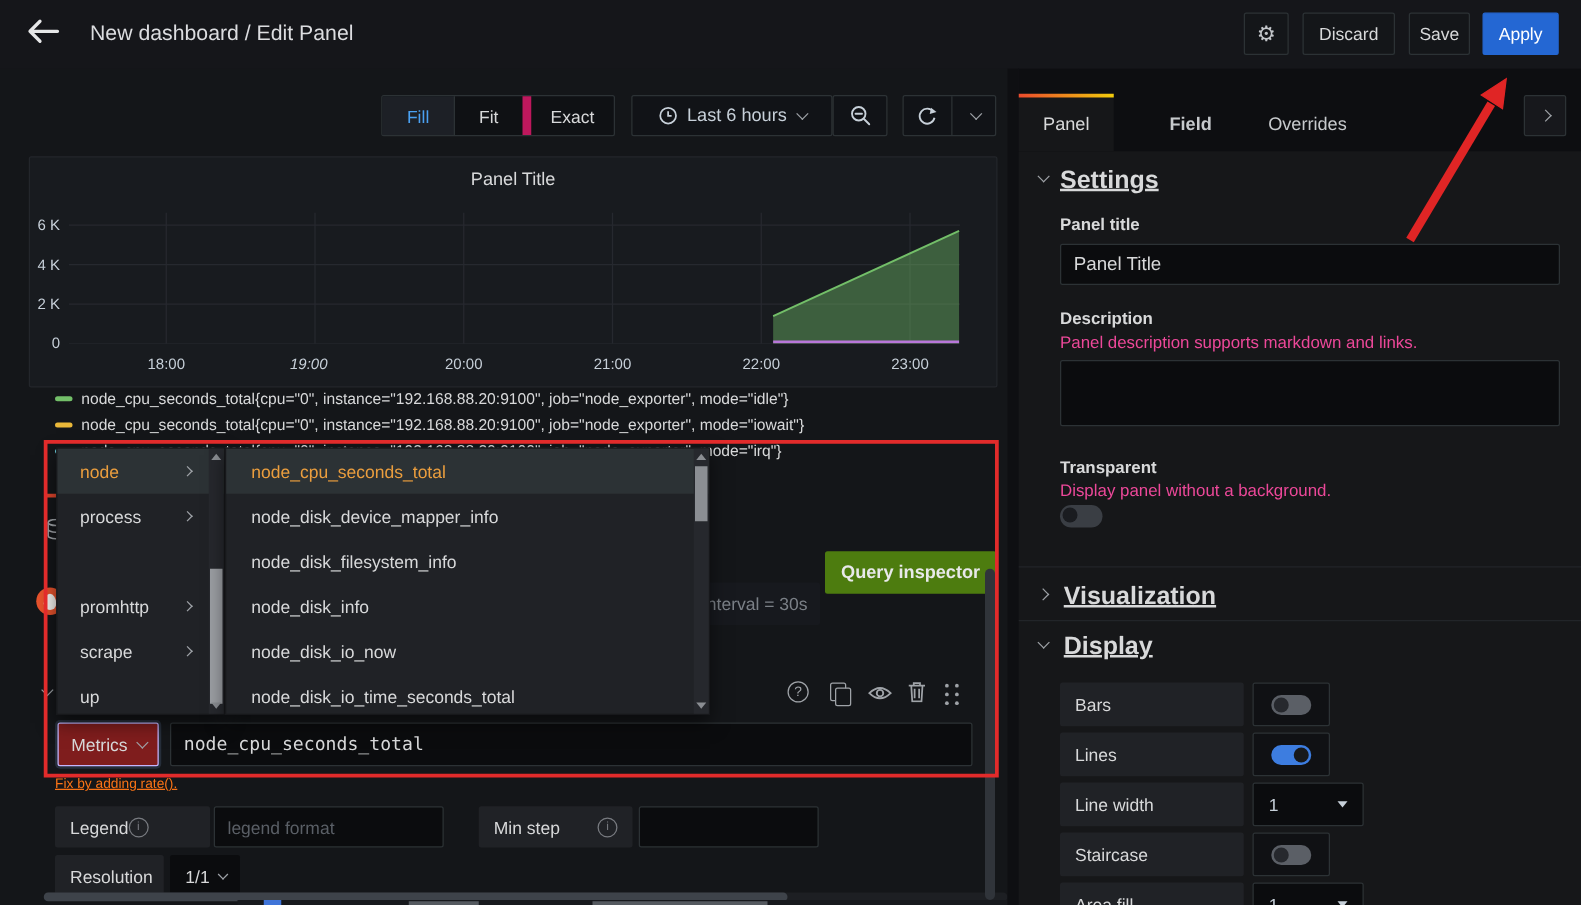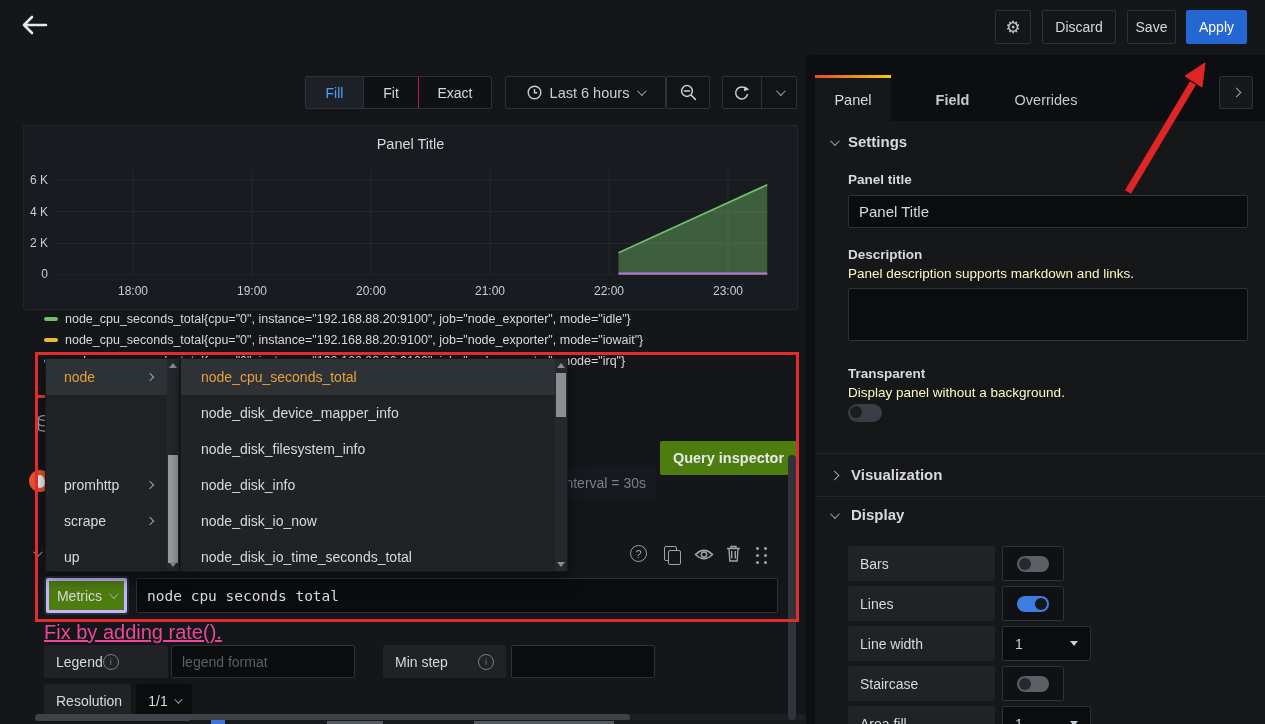--- a/index.html
+++ b/index.html
@@ -35,51 +35,52 @@
   .dd{background:#202226;box-shadow:0 6px 14px rgba(0,0,0,.5);z-index:5;border:1px solid #17181b;box-sizing:border-box;}
   .dd-item{position:absolute;left:0;width:100%;height:36px;display:flex;align-items:center;
            padding:0 14px 0 18px;box-sizing:border-box;font-size:14px;color:#d8d9da;justify-content:space-between;}
   .dd-item.sel{background:#2c3235;color:#eb9e3e;}
   .sb-track{position:absolute;top:0;right:0;width:12px;height:100%;background:#26282d;}
   .sb-thumb{position:absolute;left:1px;width:10px;background:#9b9ea3;}
   .sb-arr{position:absolute;left:2px;width:0;height:0;border-left:4px solid transparent;border-right:4px solid transparent;}
   .sb-arr.up{top:4px;border-bottom:5px solid #8a8d92;}
   .sb-arr.dn{bottom:4px;border-top:5px solid #8a8d92;}
   
-  .sec-head{font-size:15px;font-weight:bold;color:#d8d9da;}
+  .sec-head{font-size:20px;font-weight:bold;color:#d8d9da;text-decoration:underline;}
   .fld-label{font-size:13.5px;font-weight:bold;color:#d8d9da;}
-  .fld-help{font-size:13.5px;color:#fef9c3;}
+  .fld-help{font-size:13.5px;color:#ec4899;}
   .tab-lbl{font-size:14.5px;}
   
   .anno-rect{border:3px solid #e22b2b;z-index:10;pointer-events:none;box-sizing:border-box;}
   .red-arrow{stroke:#e02525;fill:#e02525;}
   svg{display:block;}
 </style>
 </head>
 <body>
 
 <div class="abs" style="left:0;top:0;width:1265px;height:55px;background:#15161a;">
   <div class="abs" style="left:20px;top:14px;width:32px;height:26px;cursor:pointer;">
     <svg width="28" height="22" viewBox="0 0 28 22">
       <path d="M26 11 H4 M12 3 L4 11 L12 19" fill="none" stroke="#e6e7e8" stroke-width="2.6" stroke-linecap="round" stroke-linejoin="round"></path>
     </svg>
   </div>
+  <div class="abs" style="left:72px;top:17px;font-size:17px;color:#dcdde0;">New dashboard / Edit Panel</div>
 
   <div class="btn abs" style="left:995px;top:10px;width:36px;height:34px;">
     <span style="font-size:17px;color:#c3c6ca;line-height:1;">⚙</span>
   </div>
   <div class="btn abs" style="left:1042px;top:10px;width:74px;height:34px;">Discard</div>
   <div class="btn abs" style="left:1127px;top:10px;width:49px;height:34px;">Save</div>
   <div class="btn btn-primary abs" style="left:1186px;top:10px;width:61px;height:34px;">Apply</div>
 </div>
 
 <div class="abs" style="left:0;top:70px;width:810px;height:45px;">
   <div class="abs" style="left:305px;top:6px;width:187px;height:33px;border:1px solid #2c3235;border-radius:2px;background:#0f1114;display:flex;box-sizing:border-box;">
     <div style="width:57px;display:flex;align-items:center;justify-content:center;background:#1d2026;color:#4aa1f3;border-right:1px solid #2c3235;cursor:pointer;">Fill</div>
-    <div style="width:54px;display:flex;align-items:center;justify-content:center;color:#d8d9da;border-right:1px solid #be185d;cursor:pointer;">Fit</div>
+    <div style="width:54px;display:flex;align-items:center;justify-content:center;color:#d8d9da;border-right:7px solid #be185d;cursor:pointer;">Fit</div>
     <div style="flex:1;display:flex;align-items:center;justify-content:center;color:#d8d9da;cursor:pointer;">Exact</div>
   </div>
 
   <div class="btn abs" style="left:505px;top:6px;width:161px;height:33px;background:#111317;gap:8px;">
     <svg width="15" height="15" viewBox="0 0 15 15">
       <circle cx="7.5" cy="7.5" r="6.3" fill="none" stroke="#c7d0d9" stroke-width="1.4"></circle>
       <path d="M7.5 4 V7.7 H10.3" fill="none" stroke="#c7d0d9" stroke-width="1.4"></path>
     </svg>
     <span style="color:#c7d0d9;font-size:14.5px;">Last 6 hours</span>
     <span class="cv cv-d"></span>
@@ -124,21 +125,21 @@
     <line x1="0" y1="105" x2="713" y2="105" stroke="#26292f" stroke-width="1"></line>
     <line x1="0" y1="73.33333333333334" x2="713" y2="73.33333333333334" stroke="#26292f" stroke-width="1"></line>
     <line x1="0" y1="41.66666666666667" x2="713" y2="41.66666666666667" stroke="#26292f" stroke-width="1"></line>
     <line x1="0" y1="10" x2="713" y2="10" stroke="#26292f" stroke-width="1"></line>
     <polygon points="563.5199999999998,82.83333333333333 712.2699999999998,14.75 712.2699999999998,105 563.5199999999998,105" fill="#73bf69" fill-opacity="0.42"></polygon>
     <polyline points="563.5199999999998,82.83333333333333 712.2699999999998,14.75" fill="none" stroke="#73bf69" stroke-width="1.6"></polyline>
     <line x1="563.5199999999998" y1="103.5" x2="712.2699999999998" y2="103.5" stroke="#b877d9" stroke-width="2.2"></line>
   </svg>
 
 <div class="abs" style="left:113px;top:284px;width:40px;text-align:center;font-size:12px;color:#c7d0d9;">18:00</div>
-<div class="abs" style="left:232px;top:284px;width:40px;text-align:center;font-size:12px;color:#c7d0d9;">19:00</div>
+<div class="abs" style="left:232px;top:284px;width:40px;font-size:12px;color:#c7d0d9;font-style:italic;">19:00</div>
 <div class="abs" style="left:351px;top:284px;width:40px;text-align:center;font-size:12px;color:#c7d0d9;">20:00</div>
 <div class="abs" style="left:470px;top:284px;width:40px;text-align:center;font-size:12px;color:#c7d0d9;">21:00</div>
 <div class="abs" style="left:589px;top:284px;width:40px;text-align:center;font-size:12px;color:#c7d0d9;">22:00</div>
 <div class="abs" style="left:708px;top:284px;width:40px;text-align:center;font-size:12px;color:#c7d0d9;">23:00</div>
 
 <div class="abs" style="left:44px;top:309px;height:19px;display:flex;align-items:center;gap:7px;">
   <span style="width: 14px; height: 4px; border-radius: 2px; background-color: rgb(115, 191, 105);"></span>
   <span style="font-size:12.5px;color:#d8d9da;">node_cpu_seconds_total{cpu="0", instance="192.168.88.20:9100", job="node_exporter", mode="idle"}</span>
 </div>
 <div class="abs" style="left:44px;top:330px;height:19px;display:flex;align-items:center;gap:7px;">
@@ -173,28 +174,28 @@
   <svg class="abs" style="left:64px;top:3px;" width="20" height="13" viewBox="0 0 20 13">
     <path d="M1.5 6.5 Q10 -1.8 18.5 6.5 Q10 14.8 1.5 6.5 Z" fill="none" stroke="#9fa3a8" stroke-width="1.5"></path>
     <circle cx="10" cy="6.5" r="2.6" fill="none" stroke="#9fa3a8" stroke-width="1.5"></circle>
   </svg>
   <svg class="abs" style="left:96px;top:0;" width="15" height="17" viewBox="0 0 15 17">
     <path d="M1 3.5 H14 M5 3.5 V1.5 H10 V3.5 M3 3.5 L3.8 16 H11.2 L12 3.5 M5.7 6 V13.5 M9.3 6 V13.5" fill="none" stroke="#9fa3a8" stroke-width="1.4"></path>
   </svg>
   <span class="abs" style="left:126px;top:2px;width:3px;height:3px;border-radius:50%;background:#9fa3a8;box-shadow:8px 0 0 #9fa3a8,0 7px 0 #9fa3a8,8px 7px 0 #9fa3a8,0 14px 0 #9fa3a8,8px 14px 0 #9fa3a8;"></span>
 </div>
 
-<div class="abs" style="left:46px;top:578px;width:81px;height:35px;background:#4d7c0f;border:3px solid #c4b5fd;box-shadow:0 0 0 2px rgba(90,120,160,.25);border-radius:2px;display:flex;align-items:center;justify-content:center;gap:7px;box-sizing:border-box;cursor:pointer;">
+<div class="abs" style="left:46px;top:578px;width:81px;height:35px;background:#7f1d1d;border:1px solid #c4b5fd;box-shadow:0 0 0 2px rgba(90,120,160,.25);border-radius:2px;display:flex;align-items:center;justify-content:center;gap:7px;box-sizing:border-box;cursor:pointer;">
   <span style="font-size:14px;color:#d8d9da;">Metrics</span>
   <span class="cv cv-d"></span>
 </div>
 <input class="txt-input mono abs" style="left: 136px; top: 578px; width: 642px; height: 35px;" value="node_cpu_seconds_total">
 
 <div class="abs" style="left:44px;top:621px;height:18px;display:flex;gap:6px;align-items:baseline;white-space:nowrap;">
-  <a style="color:#ec4899;font-size:20px;text-decoration:underline;cursor:pointer;">Fix by adding rate().</a>
+  <a style="color:#f97316;font-size:11px;text-decoration:underline;cursor:pointer;">Fix by adding rate().</a>
 </div>
 
 <div class="box-label abs" style="left:44px;top:645px;width:124px;height:33px;justify-content:flex-start;">
   <span>Legend</span>
   <span class="info-c">i</span>
 </div>
 <input class="txt-input abs" style="left: 171px; top: 645px; width: 184px; height: 33px; font-size: 14px;" placeholder="legend format">
 <div class="box-label abs" style="left:383px;top:645px;width:123px;height:33px;justify-content:space-between;">
   <span>Min step</span>
   <span class="info-c">i</span>
@@ -217,20 +218,24 @@
   <span style="position:absolute;left:21px;top:0;width:14px;height:4px;background:#3f74d8;display:block;"></span>
   <span style="position:absolute;left:137px;top:1px;width:56px;height:3px;background:#555a60;display:block;"></span>
   <span style="position:absolute;left:284px;top:1px;width:140px;height:3px;background:#555a60;display:block;"></span>
 </div>
 
 <div class="dd abs" style="left:45px;top:358px;width:135px;height:214px;">
   <div class="dd-item sel" style="top:0;">
     <span>node</span>
     <span class="cv cv-r" style="width:5px;height:5px;margin-right:12px;"></span>
   </div>
+  <div class="dd-item" style="top:36px;">
+    <span>process</span>
+    <span class="cv cv-r" style="width:5px;height:5px;margin-right:12px;"></span>
+  </div>
   <div class="dd-item" style="top:108px;">
     <span>promhttp</span>
     <span class="cv cv-r" style="width:5px;height:5px;margin-right:12px;"></span>
   </div>
   <div class="dd-item" style="top:144px;">
     <span>scrape</span>
     <span class="cv cv-r" style="width:5px;height:5px;margin-right:12px;"></span>
   </div>
   <div class="dd-item" style="top:180px;">
     <span>up</span>

